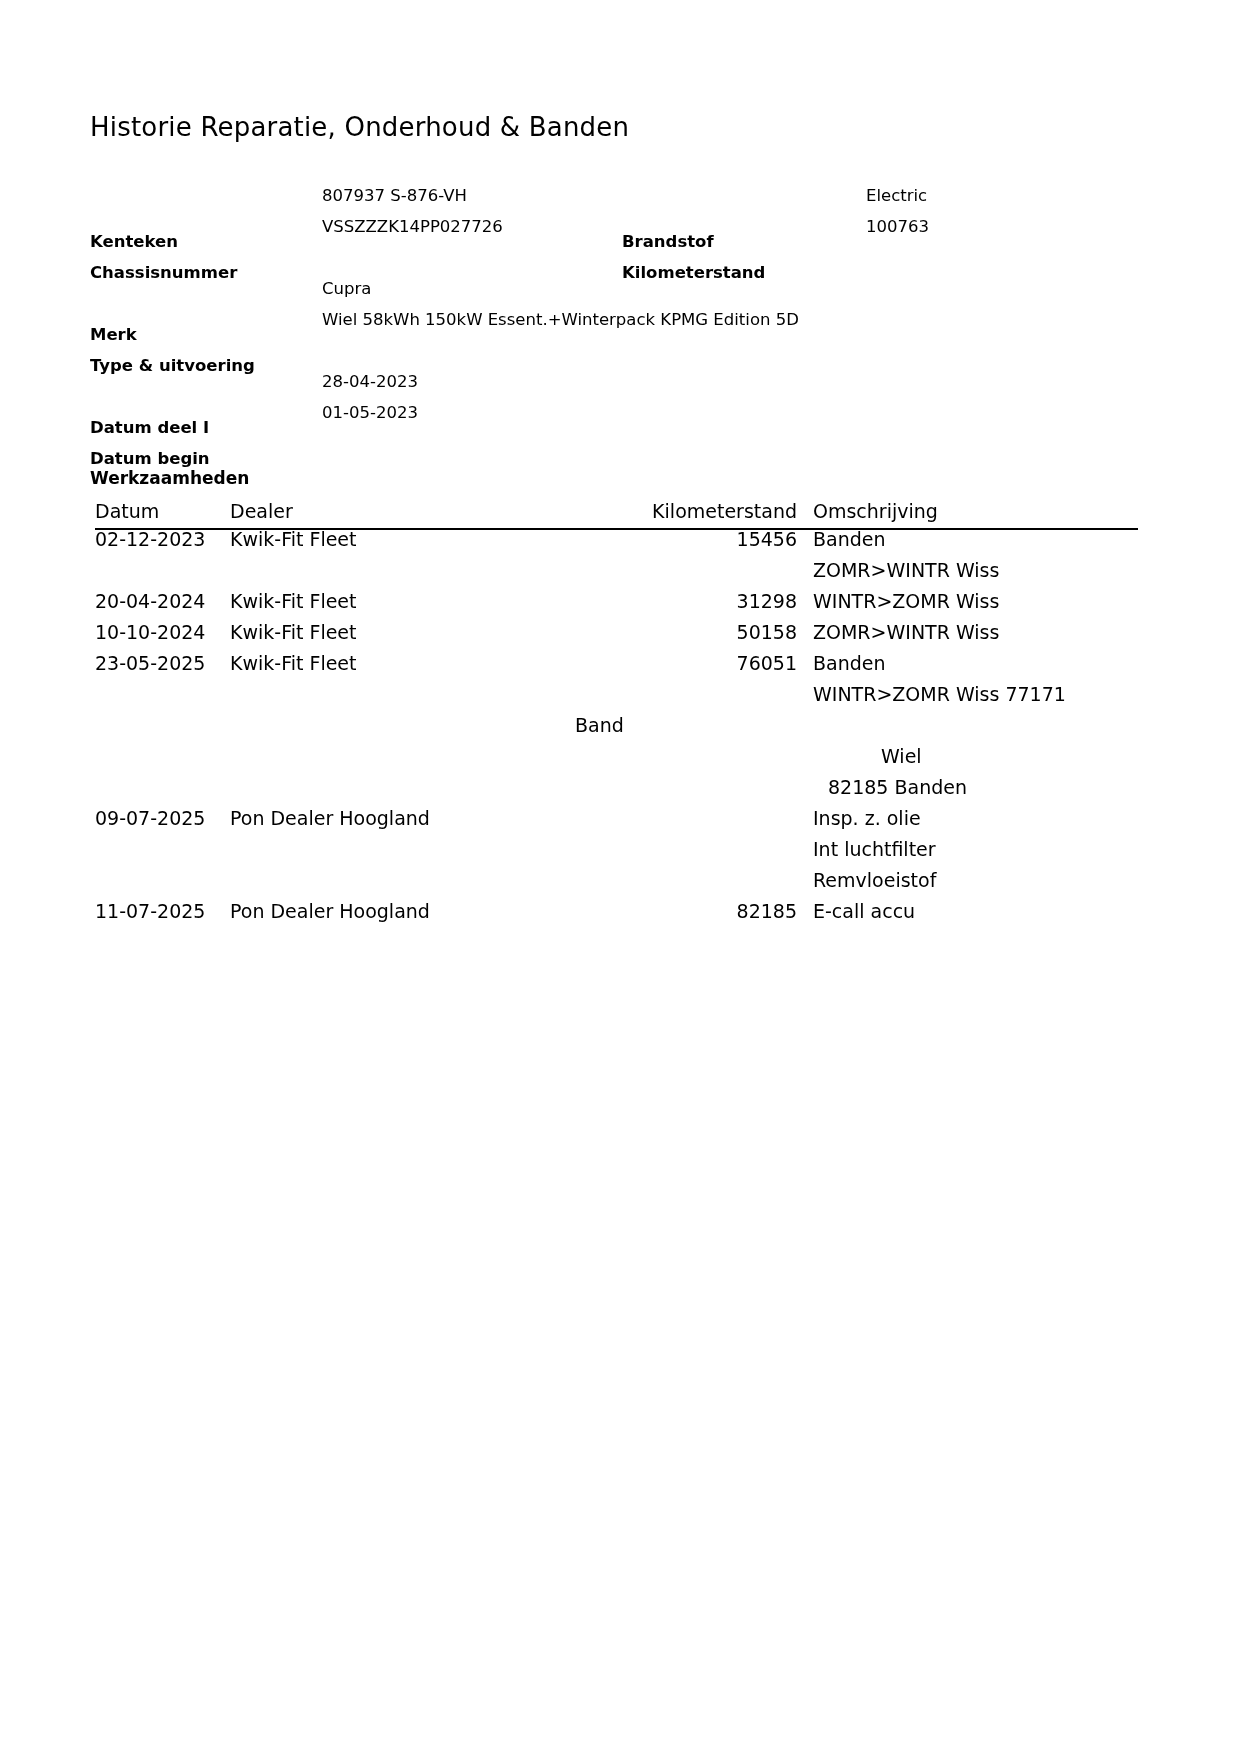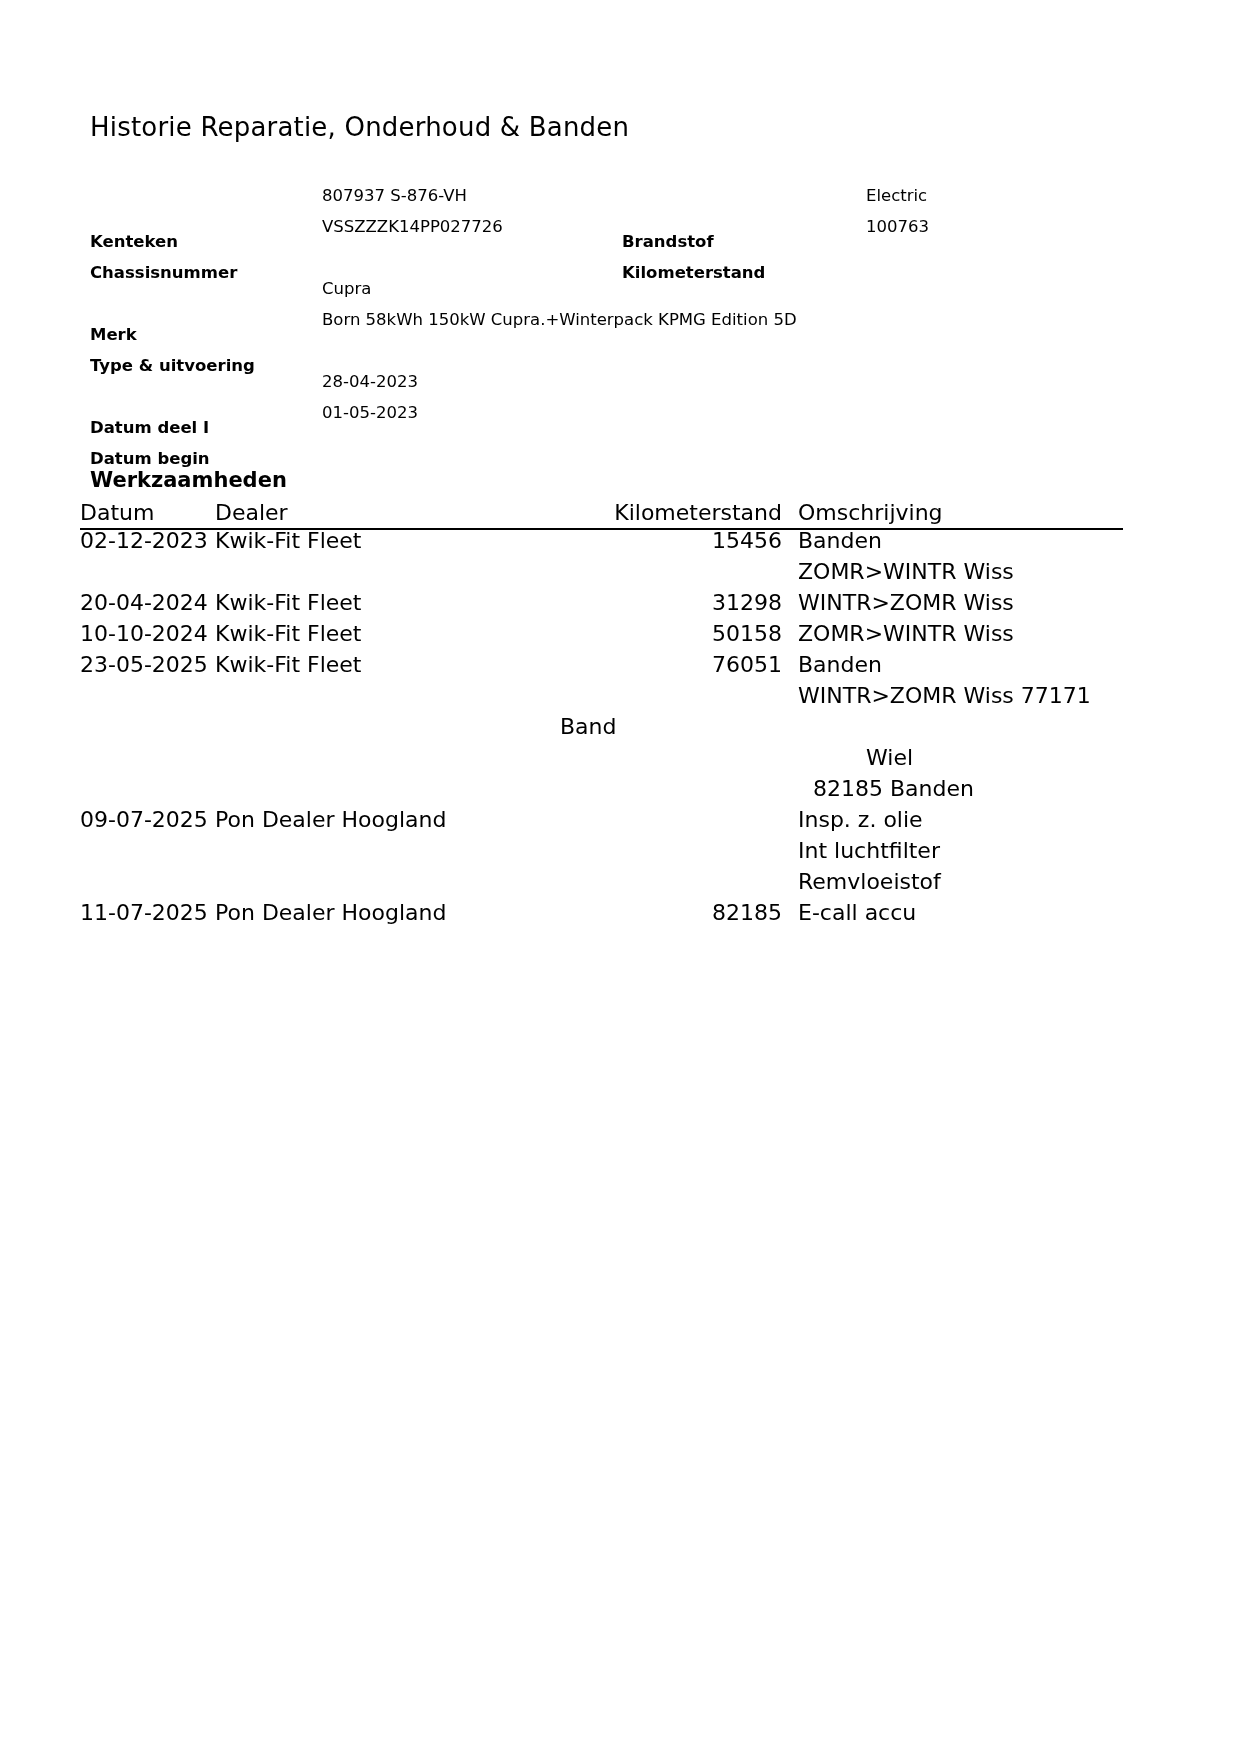--- a/index.html
+++ b/index.html
@@ -60,30 +60,30 @@
   .col-a-lbl { left: 0; }
   .col-a-val { left: 232px; }
   .col-b-lbl { left: 532px; }
   .col-b-val { left: 776px; }
 
   
   .works-heading {
     position: absolute;
     left: 90px;
     top: 468px;
-    font-size: 21px;
+    font-size: 17px;
     font-weight: bold;
     text-align: right;
   }
   .works {
     position: absolute;
-    left: 80px;
+    left: 95px;
     top: 500px;
     width: 1050px;
-    font-size: 22px;
+    font-size: 19px;
   }
   .works-header {
     position: relative;
     height: 28px;
   }
   .hline {
     position: absolute;
     left: 0;
     top: 28px;
     width: 1043px;
@@ -129,21 +129,21 @@
 
     <div class="info-row gap"></div>
 
     <div class="info-row">
       <span class="lbl col-a-lbl">Merk</span>
       <span class="val col-a-val">Cupra</span>
     </div>
 
     <div class="info-row">
       <span class="lbl col-a-lbl">Type &amp; uitvoering</span>
-      <span class="val col-a-val">Born 58kWh 150kW Cupra.+Winterpack KPMG Edition 5D</span>
+      <span class="val col-a-val">Wiel 58kWh 150kW Essent.+Winterpack KPMG Edition 5D</span>
     </div>
 
     <div class="info-row gap"></div>
 
     <div class="info-row">
       <span class="lbl col-a-lbl">Datum deel I</span>
       <span class="val col-a-val">28-04-2023</span>
     </div>
 
     <div class="info-row">

